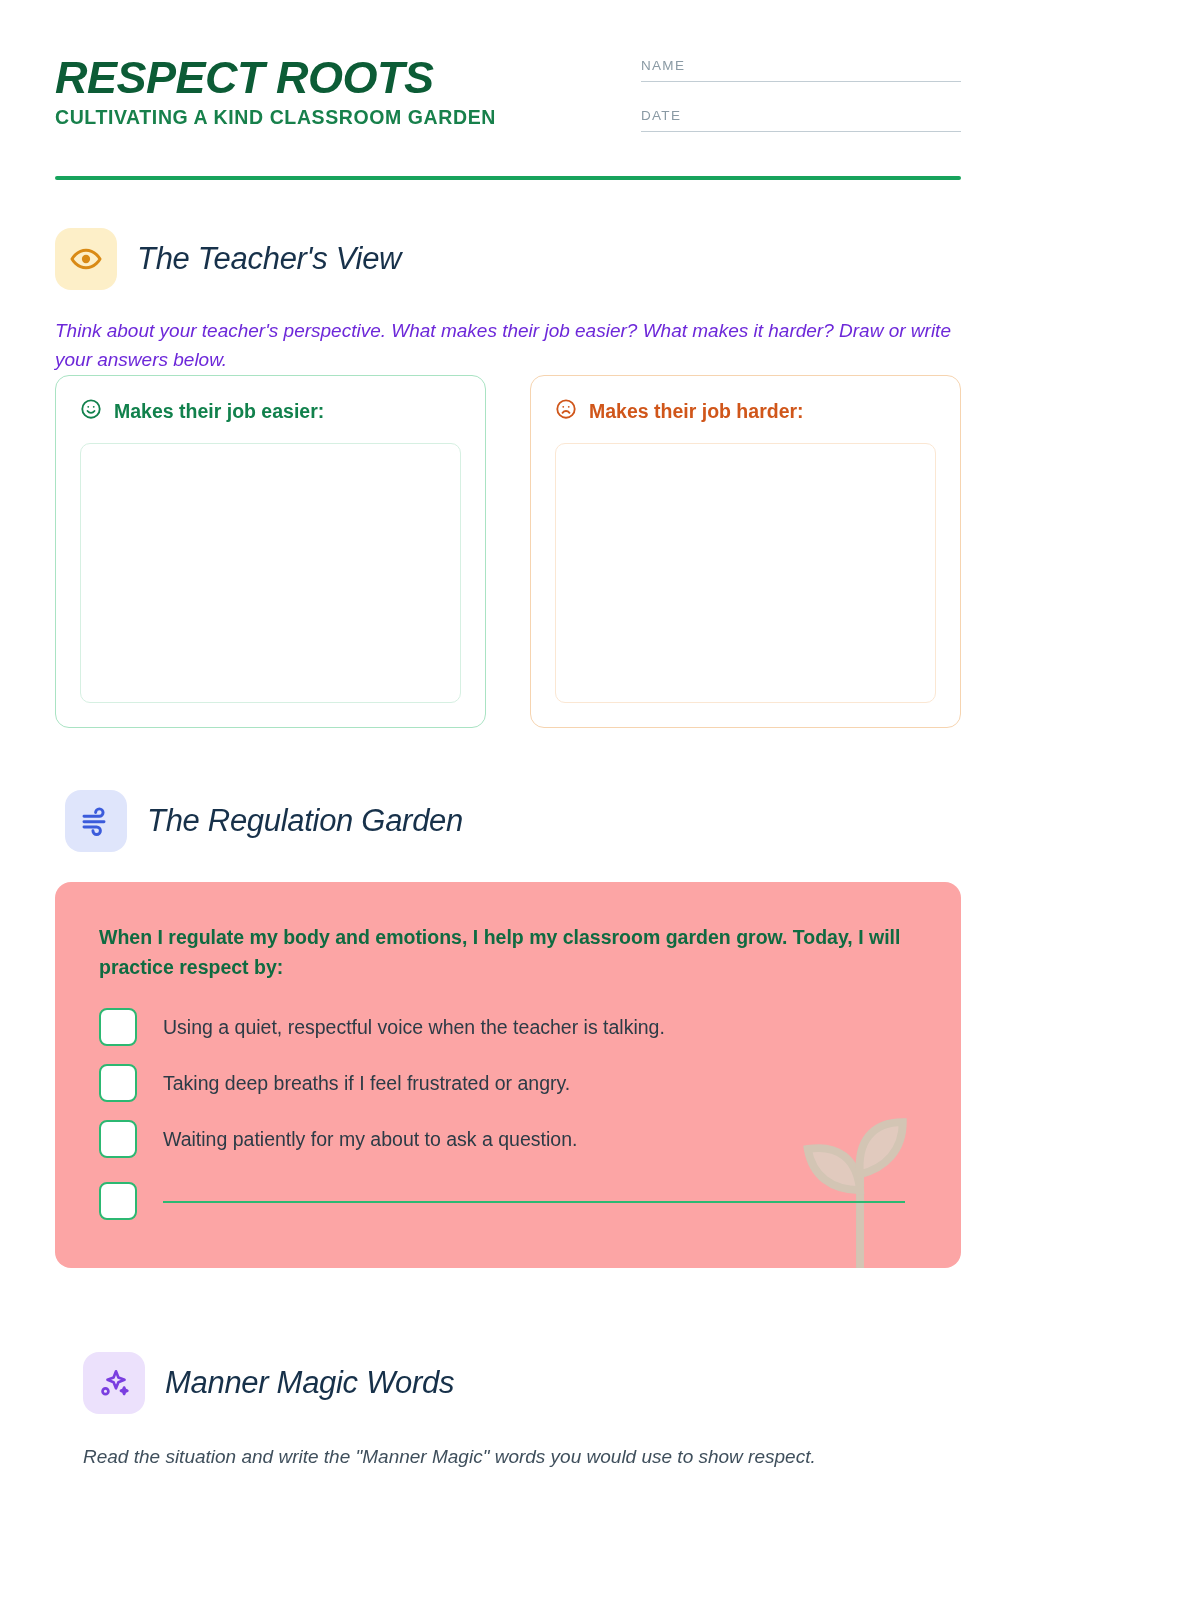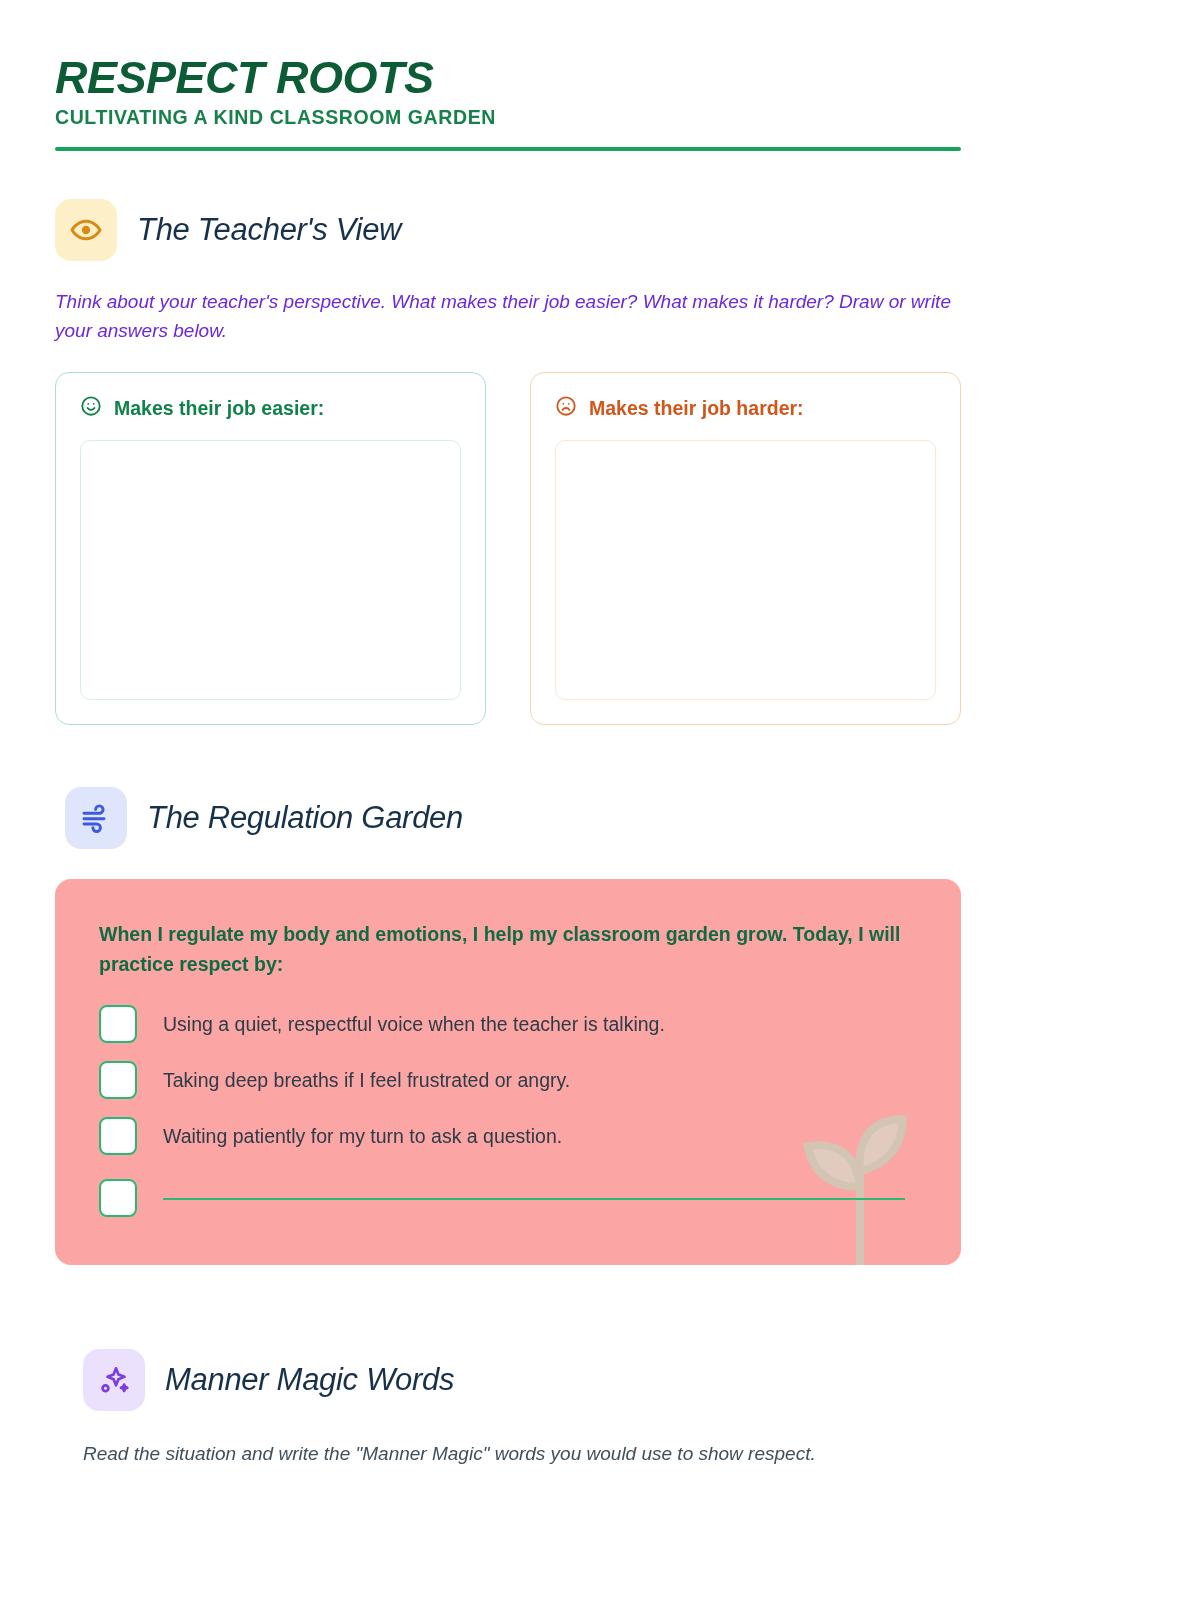--- a/index.html
+++ b/index.html
@@ -111,21 +111,20 @@
     color: #6d28d9;
     line-height: 1.55;
     margin: 26px 0 0 0;
     max-width: 1060px;
   }
 
   
   .two-col {
     display: flex;
     gap: 44px;
-    margin-top: 26px;
   }
   .tcard {
     flex: 1 1 0;
     border-radius: 14px;
     box-sizing: border-box;
     padding: 22px 24px 24px 24px;
   }
   .tcard.green  { border: 1.5px solid #a9e3c3; }
   .tcard.orange { border: 1.5px solid #f6d4b0; }
   .tcard-head {
@@ -212,20 +211,30 @@
 </style>
 </head>
 <body>
 
 <div class="page">
 
   <div class="header">
     <div class="title-block">
       <div class="main-title">RESPECT ROOTS</div>
       <div class="subtitle">CULTIVATING A KIND CLASSROOM GARDEN</div>
+    </div>
+    <div class="name-date">
+      <div class="field-row">
+        <span class="field-label">NAME</span>
+        <span class="field-line"></span>
+      </div>
+      <div class="field-row">
+        <span class="field-label">DATE</span>
+        <span class="field-line"></span>
+      </div>
     </div>
   </div>
   <div class="header-rule"></div>
 
   <div class="section">
     <div class="section-head">
       <div class="sec-icon amber">
         <svg width="32" height="32" viewBox="0 0 24 24" fill="none" stroke="#d98a15" stroke-width="2.2" stroke-linecap="round" stroke-linejoin="round">
           <path d="M1.5 12S5 5.5 12 5.5 22.5 12 22.5 12 19 18.5 12 18.5 1.5 12 1.5 12z"></path>
           <circle cx="12" cy="12" r="3.1" fill="#d98a15" stroke="none"></circle>
@@ -292,21 +301,21 @@
       <div class="check-row">
         <span class="checkbox"></span>
         <span class="check-label">Using a quiet, respectful voice when the teacher is talking.</span>
       </div>
       <div class="check-row">
         <span class="checkbox"></span>
         <span class="check-label">Taking deep breaths if I feel frustrated or angry.</span>
       </div>
       <div class="check-row">
         <span class="checkbox"></span>
-        <span class="check-label">Waiting patiently for my turn to ask a question.</span>
+        <span class="check-label">Waiting patiently for my about to ask a question.</span>
       </div>
       <div class="check-row" style="margin-top:24px;margin-bottom:4px;">
         <span class="checkbox"></span>
         <span class="write-line"></span>
       </div>
     </div>
   </div>
 
   <div class="section" style="margin-top:84px;">
     <div class="section-head manner-head">

